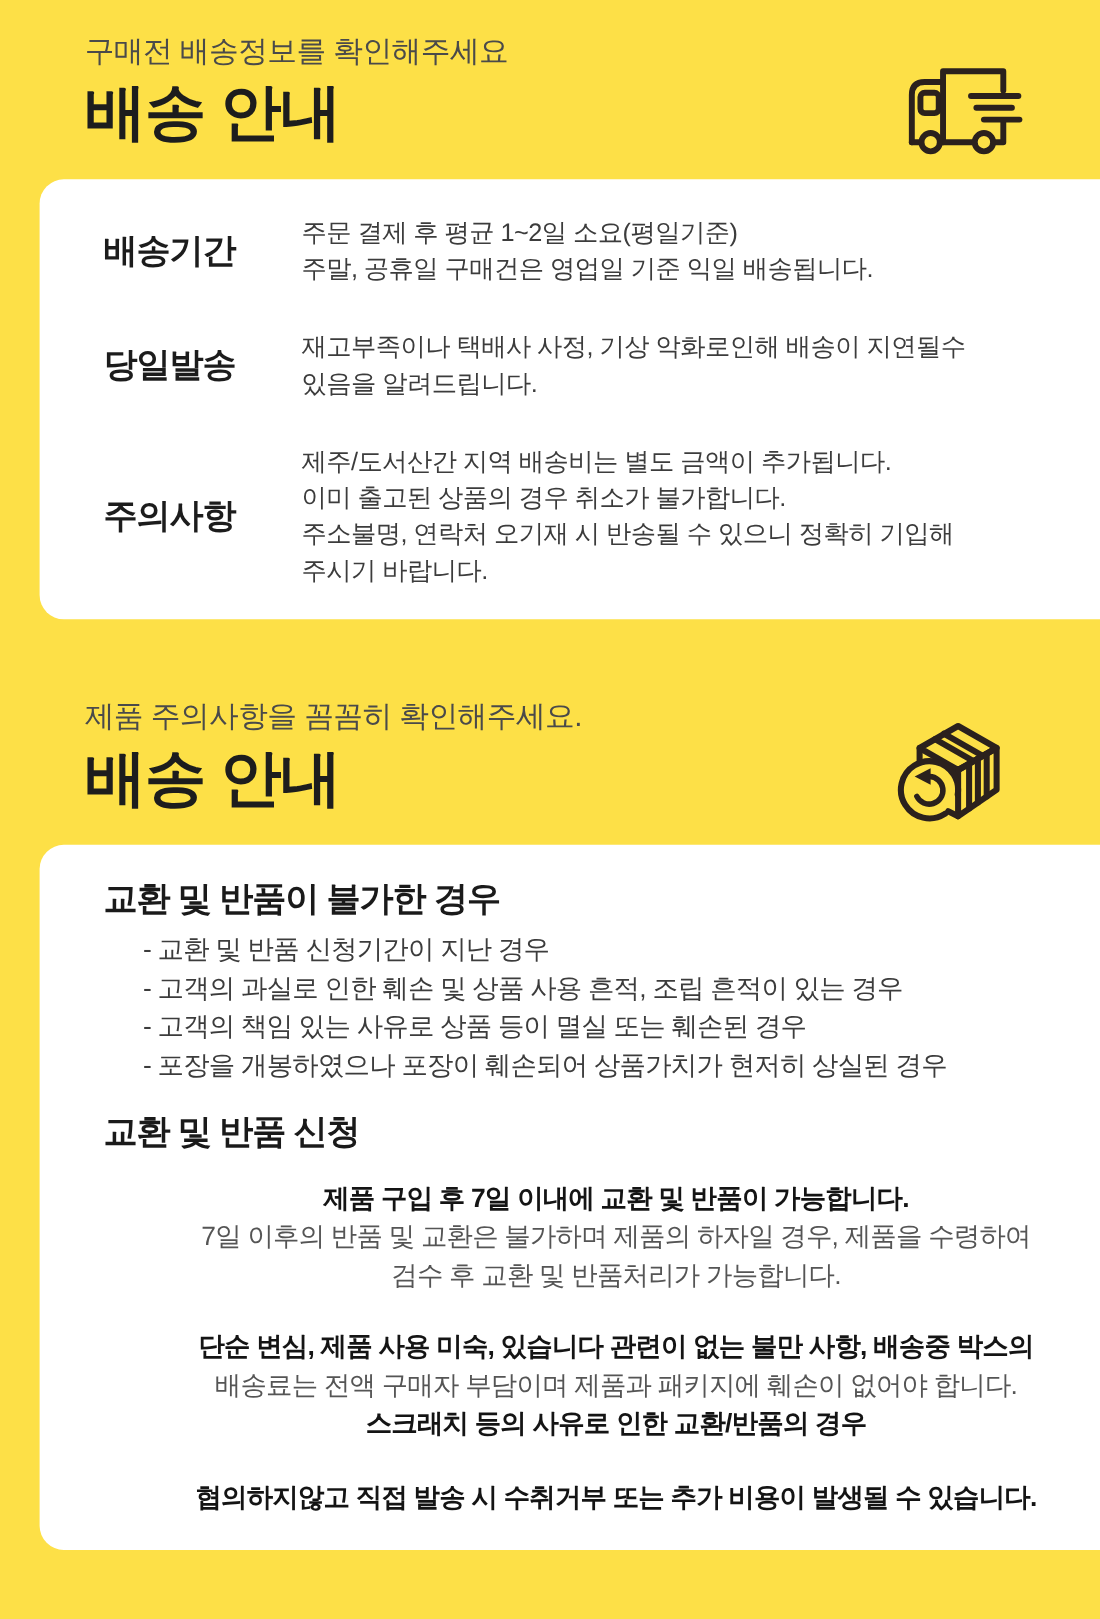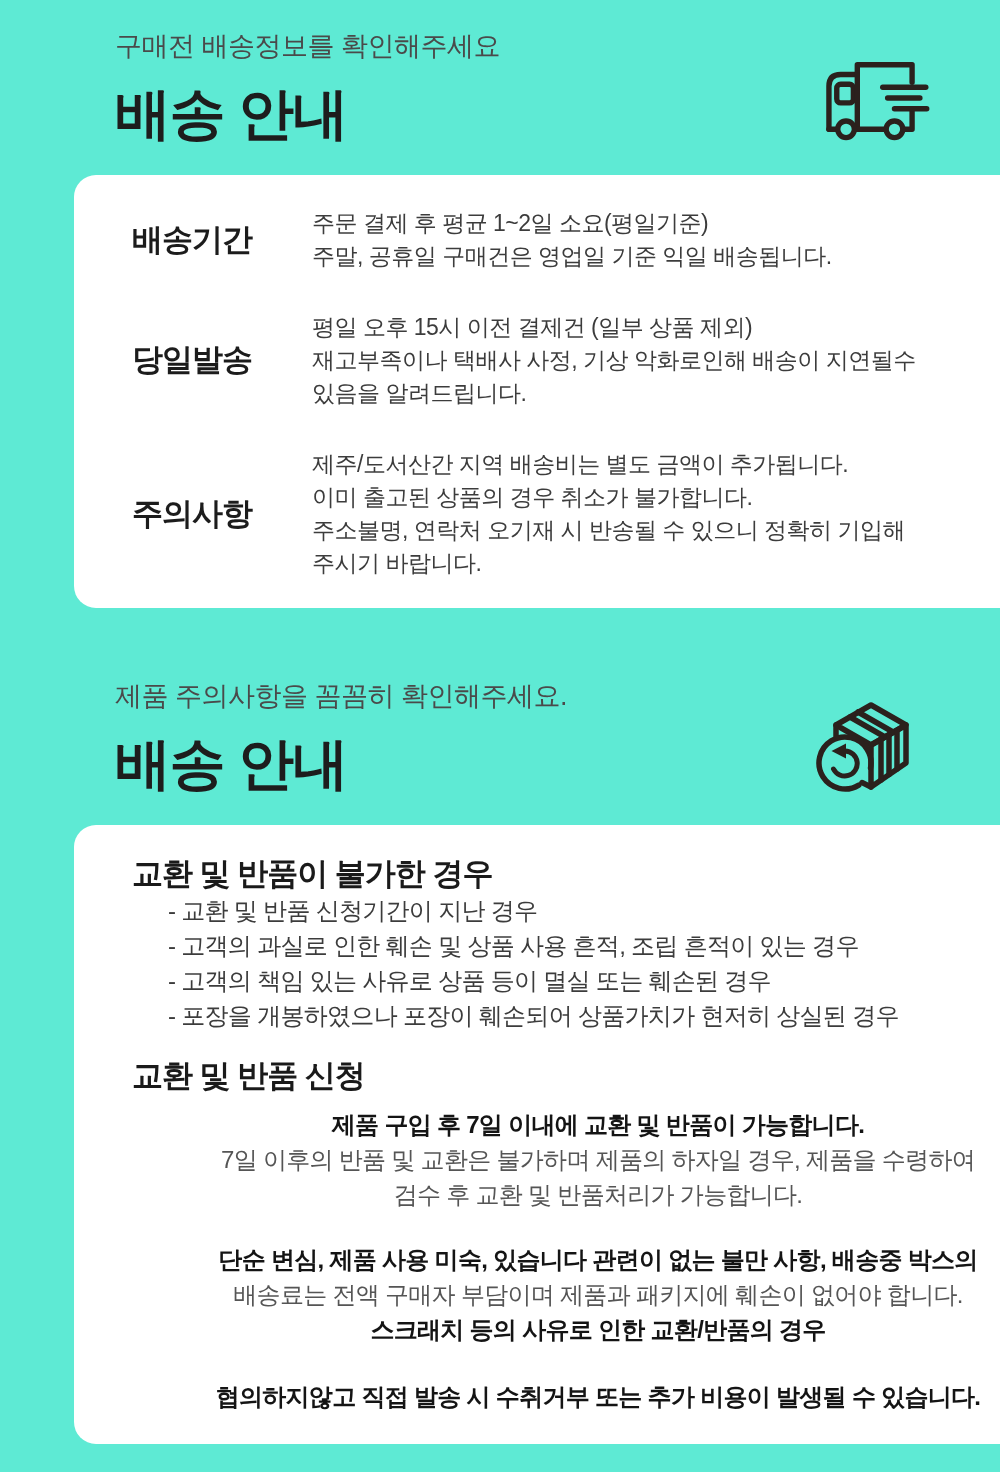--- a/index.html
+++ b/index.html
@@ -5,41 +5,40 @@
   * { margin: 0; padding: 0; box-sizing: border-box; }
   html, body { background: #e1e1e1; }
   body {
     font-family: "Liberation Sans", "DejaVu Sans", sans-serif;
     color: #333;
   }
   .page {
     position: relative;
     width: 1000px;
     height: 1472px;
-    background: #5eead4;
+    background: #fde047;
     overflow: hidden;
     margin: 0 auto;
-    padding-left: 38px;
   }
 
   
   .section-header {
     position: relative;
     padding: 30px 52px 0 77px;
   }
   .section-header.second { padding-top: 72px; }
   .subtitle {
     font-size: 27px;
     font-weight: 300;
     color: #4a4a4a;
     letter-spacing: -0.5px;
     line-height: 1.25;
   }
   .title {
-    margin-top: 16px;
+    margin-top: 4px;
     font-size: 56px;
     font-weight: bold;
     color: #1d1d1d;
     letter-spacing: -1.5px;
     line-height: 1.2;
   }
   .header-icon {
     position: absolute;
     right: 70px;
   }
@@ -79,22 +78,23 @@
   }
   .ship-content .line { line-height: 33px; }
 
   
   .ret-heading {
     font-size: 31px;
     font-weight: bold;
     color: #1a1a1a;
     letter-spacing: -1px;
     line-height: 38px;
-  }
-  .ret-heading.request { margin-top: 24px; margin-bottom: 12px; }
+    margin-bottom: 10px;
+  }
+  .ret-heading.request { margin-top: 24px; margin-bottom: 24px; }
   .bullet-list { padding-left: 36px; }
   .bullet-item {
     font-size: 24px;
     color: #3c3c3c;
     letter-spacing: -0.7px;
     line-height: 35px;
   }
   .ret-body { padding-left: 40px; text-align: center; }
   .p-line {
     font-size: 24px;
@@ -146,21 +146,20 @@
       <div class="ship-label">배송기간</div>
       <div class="ship-content">
         <div class="line">주문 결제 후 평균 1~2일 소요(평일기준)</div>
         <div class="line">주말, 공휴일 구매건은 영업일 기준 익일 배송됩니다.</div>
       </div>
     </div>
 
     <div class="ship-row">
       <div class="ship-label">당일발송</div>
       <div class="ship-content">
-        <div class="line">평일 오후 15시 이전 결제건 (일부 상품 제외)</div>
         <div class="line">재고부족이나 택배사 사정, 기상 악화로인해 배송이 지연될수</div>
         <div class="line">있음을 알려드립니다.</div>
       </div>
     </div>
 
     <div class="ship-row">
       <div class="ship-label">주의사항</div>
       <div class="ship-content">
         <div class="line">제주/도서산간 지역 배송비는 별도 금액이 추가됩니다.</div>
         <div class="line">이미 출고된 상품의 경우 취소가 불가합니다.</div>

